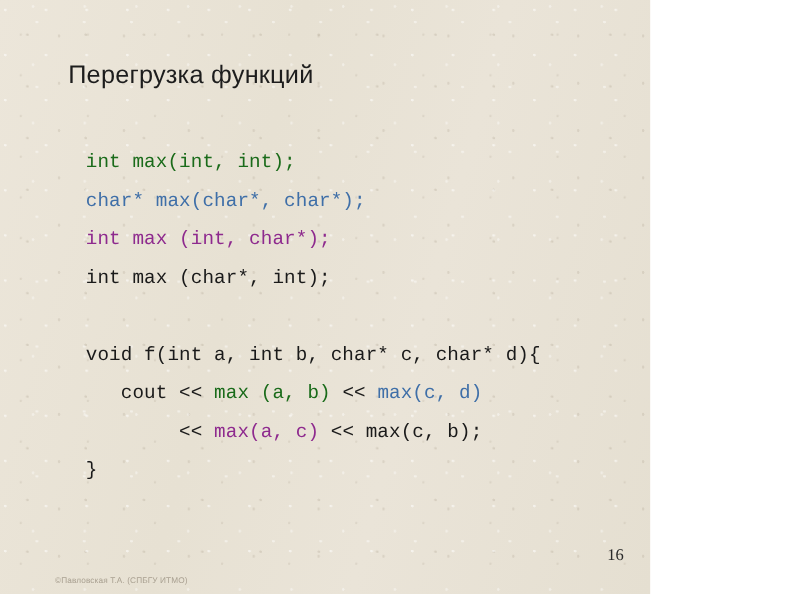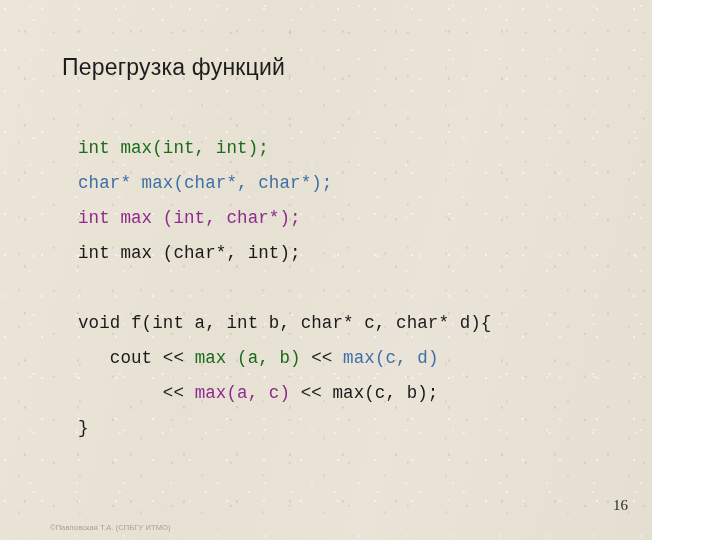--- a/index.html
+++ b/index.html
@@ -8,21 +8,21 @@
   }
   body {
     width: 720px;
     height: 540px;
     overflow: hidden;
     font-family: "Liberation Sans", sans-serif;
   }
 
   #slide {
     position: relative;
-    width: 652px;
+    width: 591px;
     height: 540px;
     box-sizing: border-box;
     background-color: #e9e3d6;
     background-image:
       radial-gradient(circle at 13% 22%, rgba(255,255,255,0.55) 0 1px, transparent 1.4px),
       radial-gradient(circle at 47% 67%, rgba(160,148,128,0.25) 0 1px, transparent 1.4px),
       radial-gradient(circle at 78% 34%, rgba(255,255,255,0.45) 0 1px, transparent 1.4px),
       radial-gradient(circle at 31% 85%, rgba(160,148,128,0.18) 0 1px, transparent 1.4px),
       radial-gradient(circle at 64% 11%, rgba(255,255,255,0.4) 0 1px, transparent 1.4px),
       radial-gradient(circle at 91% 76%, rgba(160,148,128,0.22) 0 1px, transparent 1.4px),

